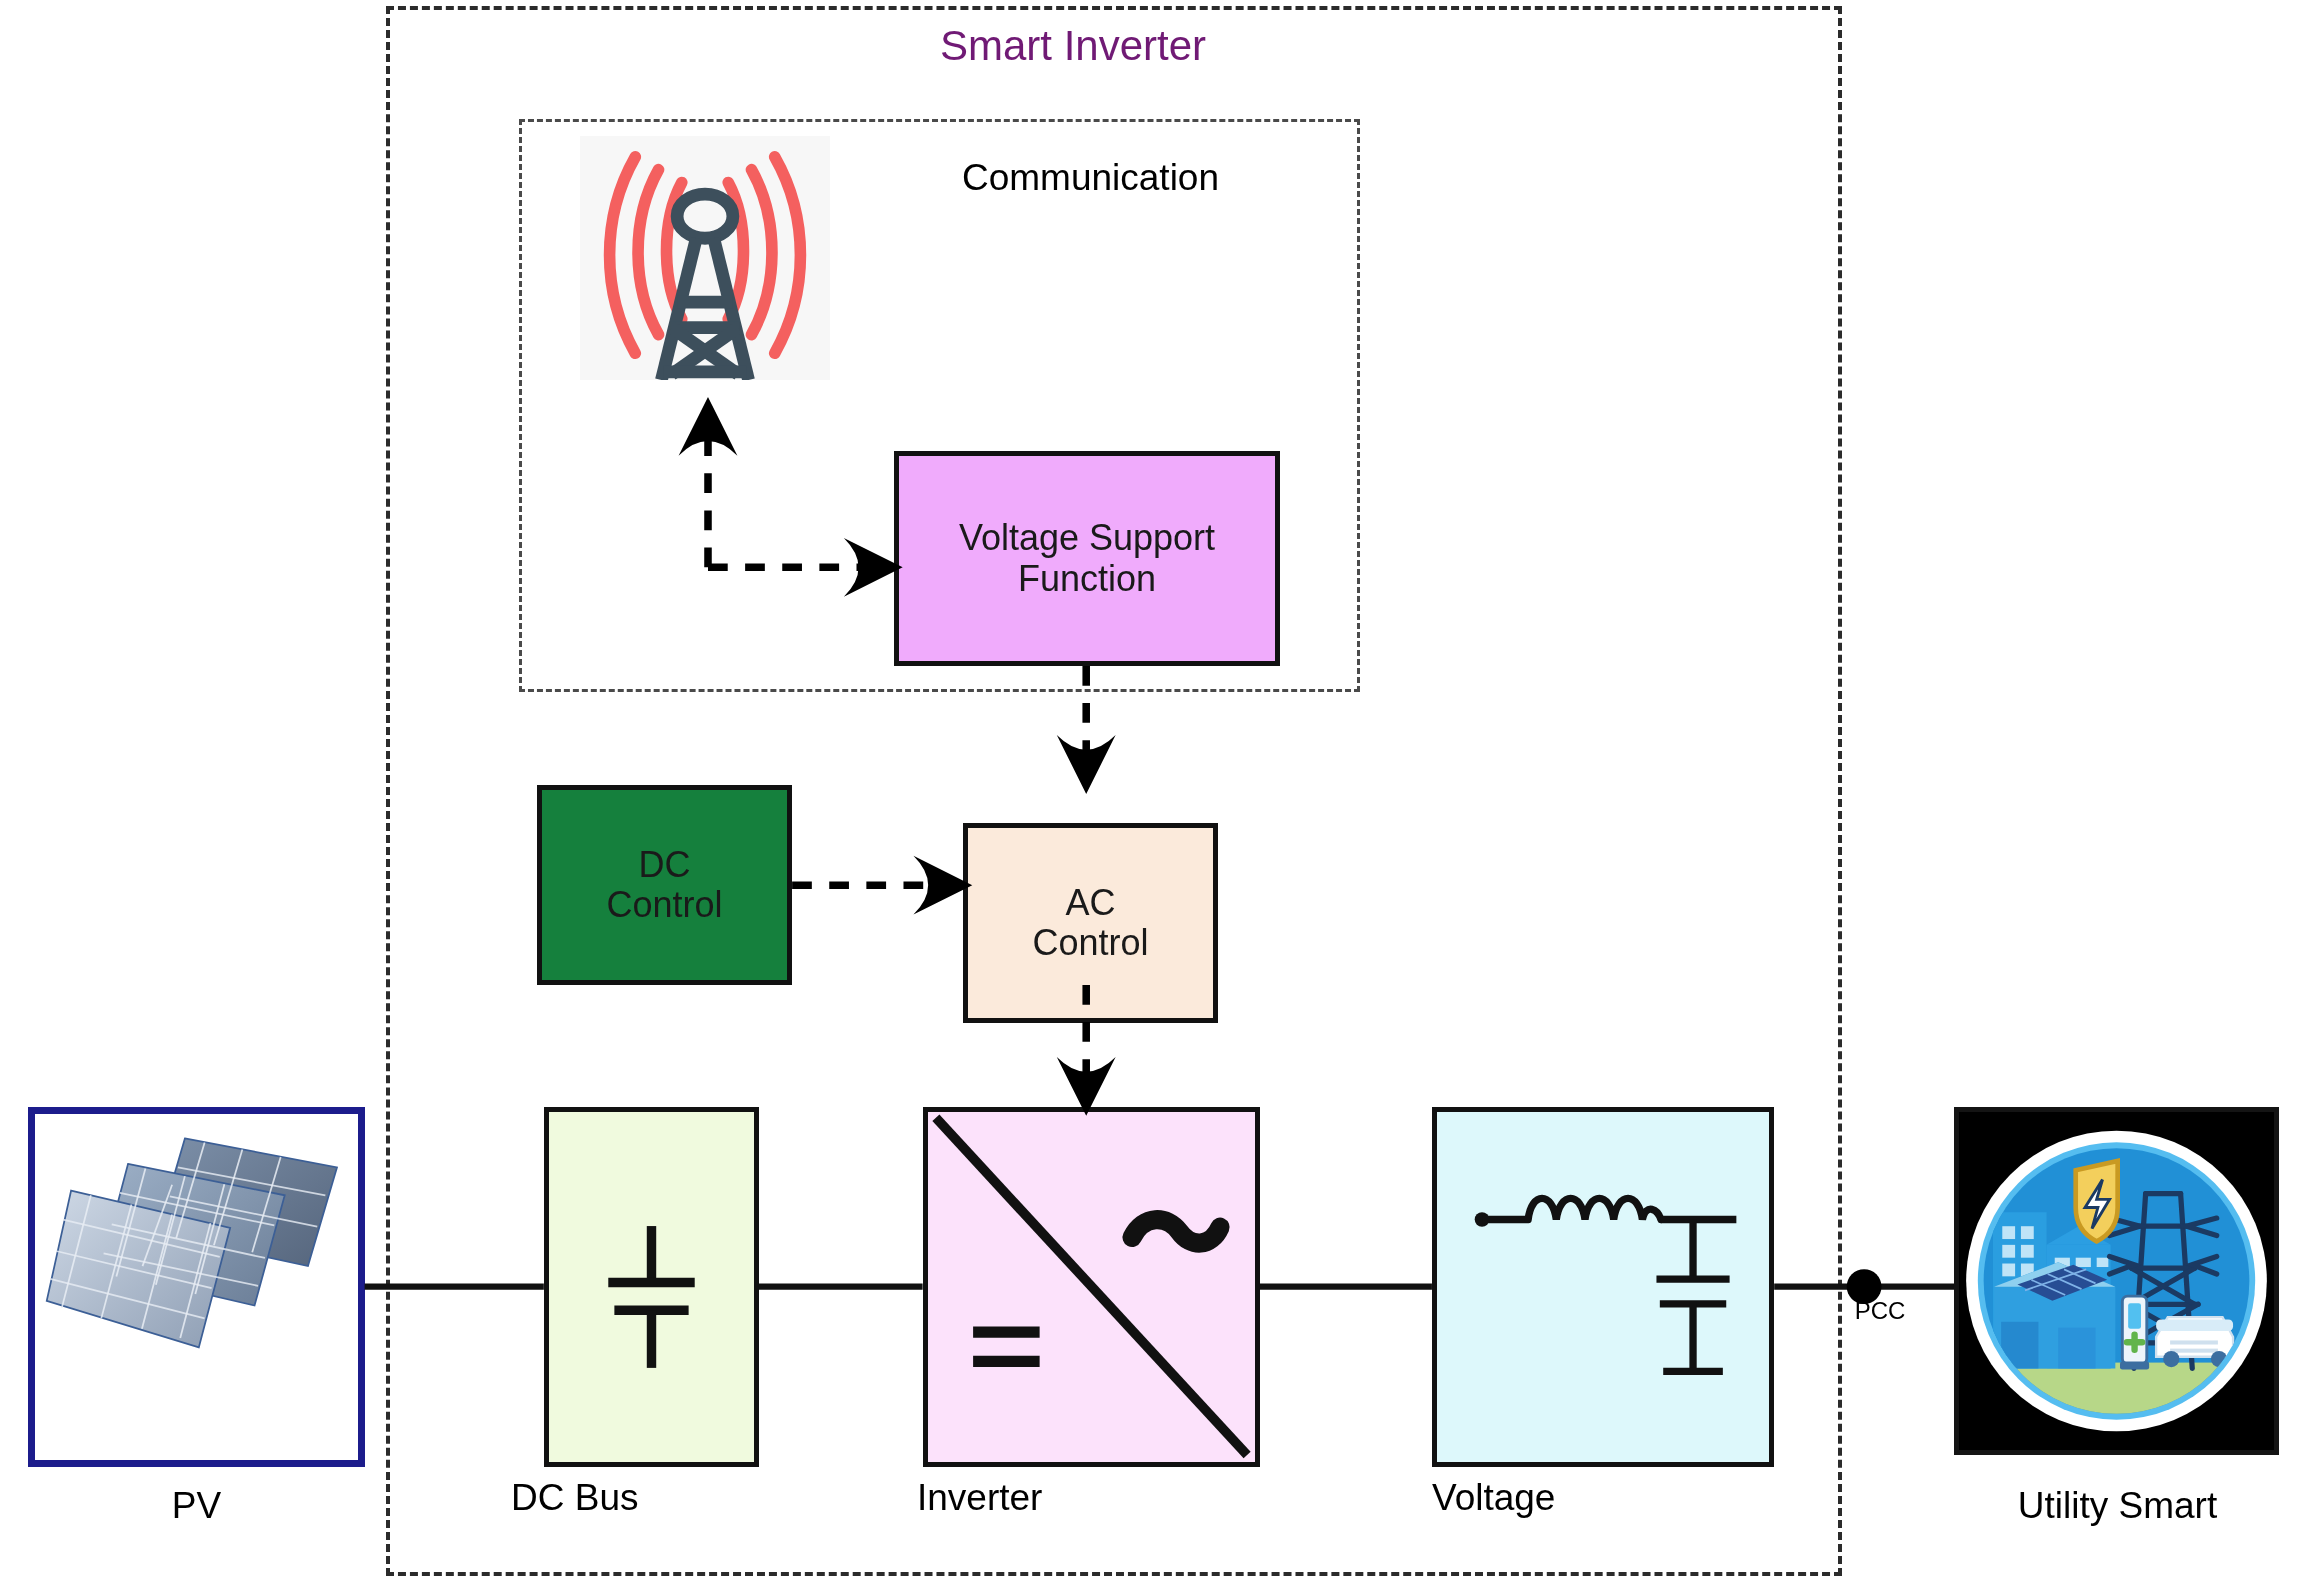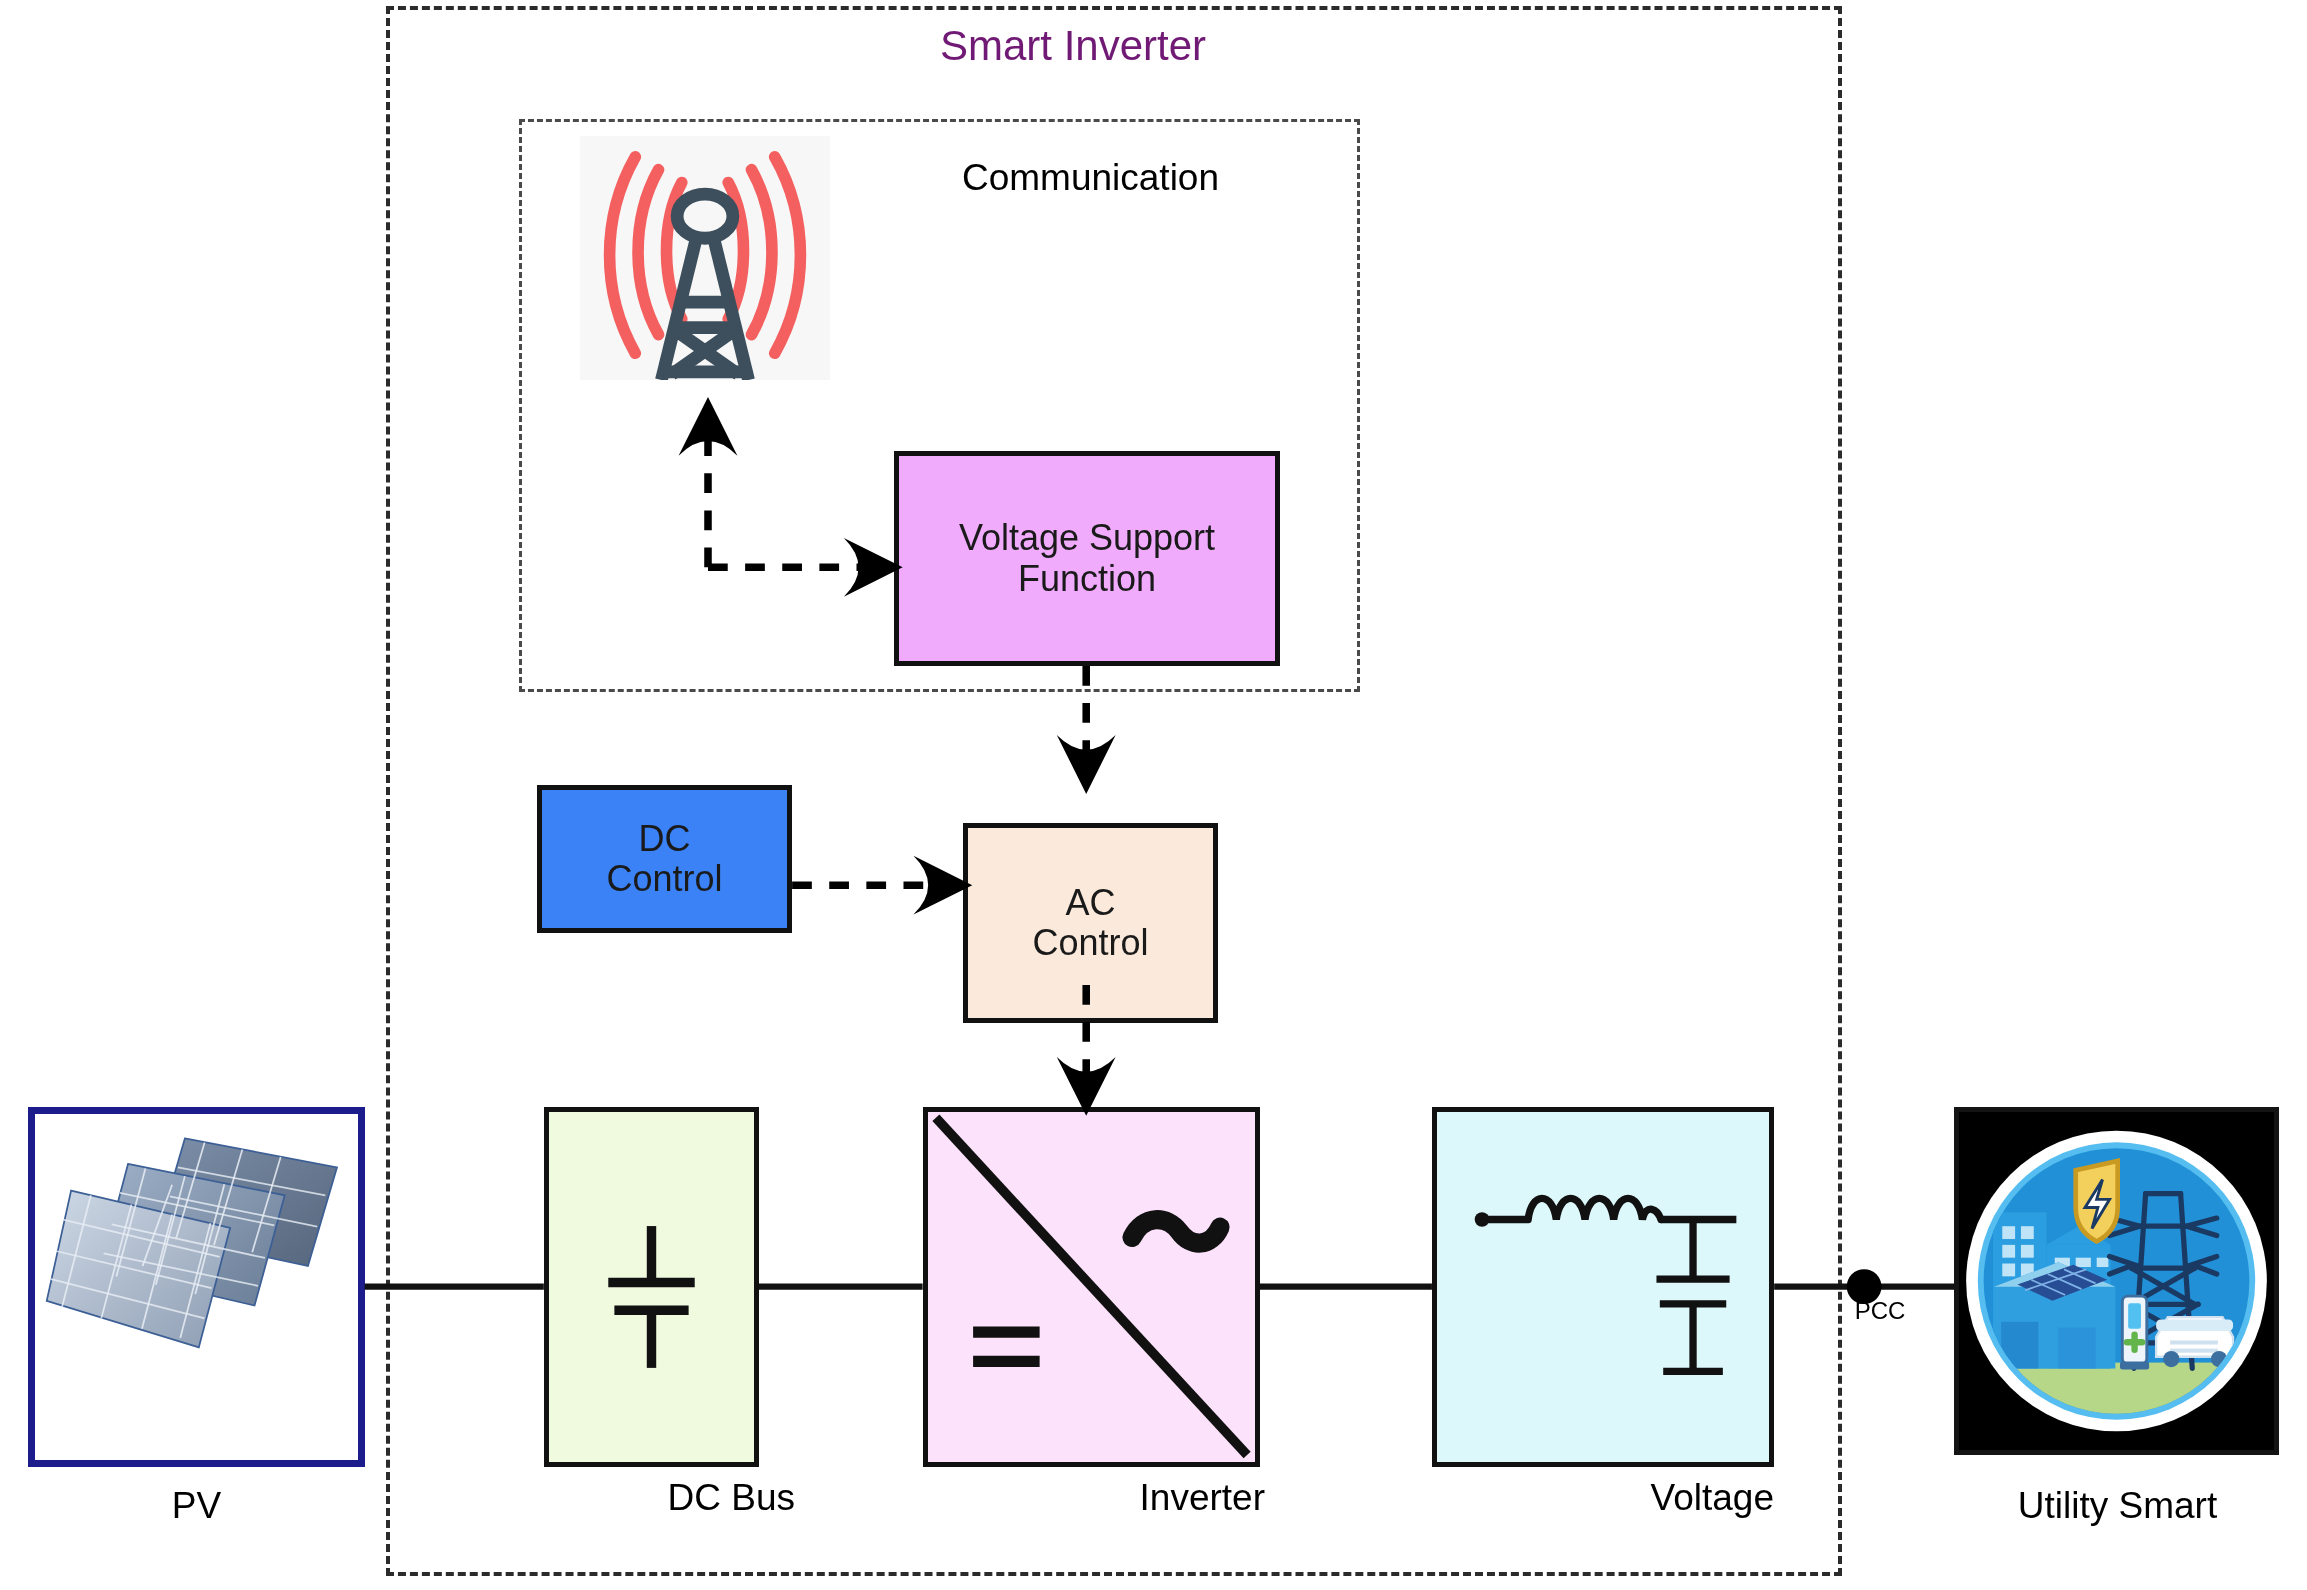--- a/index.html
+++ b/index.html
@@ -36,21 +36,21 @@
     box-sizing:border-box;
     border:5.2px solid #111;
     display:flex;align-items:center;justify-content:center;
   }
   .block .txt{
     font-size:36px;color:#1a1a1a;text-align:center;line-height:1.12;
     white-space:pre-line;
   }
   
   #vsf{left:894px;top:451px;width:386px;height:215px;background:#f0abfc;}
-  #dc-ctrl{left:537px;top:785px;width:255px;height:148px;background:#3b82f6;}
+  #dc-ctrl{left:537px;top:785px;width:255px;height:200px;background:#15803d;}
   #ac-ctrl{left:963px;top:823px;width:255px;height:200px;background:#fbeadb;}
   #dc-bus{left:544px;top:1107px;width:215px;height:360px;background:#f0fade;}
   #inverter{left:923px;top:1107px;width:337px;height:360px;background:#fce2fb;}
   #filter{left:1432px;top:1107px;width:342px;height:360px;background:#ddf8fb;}
   
   #pv-card{
     left:28px;top:1107px;width:337px;height:360px;
     box-sizing:border-box;border:7px solid #1c1c8c;background:#fff;
   }
   #grid-card{
@@ -59,21 +59,21 @@
   }
   .endlabel{
     font-size:37px;color:#000;text-align:center;
   }
   #pv-label{left:28px;top:1485px;width:337px;}
   #grid-label{left:1932px;top:1485px;width:371px;}
   
   #lbl-dcbus{left:511px;top:1477px;width:284px;}
   #lbl-inverter{left:917px;top:1477px;width:348px;}
   #lbl-filter{left:1432px;top:1477px;width:342px;}
-  .complabel{font-size:37px;color:#000;text-align:right;}
+  .complabel{font-size:37px;color:#000;text-align:left;}
   
   #pcc-label{left:1793px;top:1297px;width:174px;font-size:24px;color:#000;text-align:center;}
   svg.overlay{position:absolute;left:0;top:0;width:2307px;height:1590px;pointer-events:none;}
 </style>
 </head>
 <body>
 
 <div id="stage">
 
   <div class="abs" id="si-boundary"></div>

